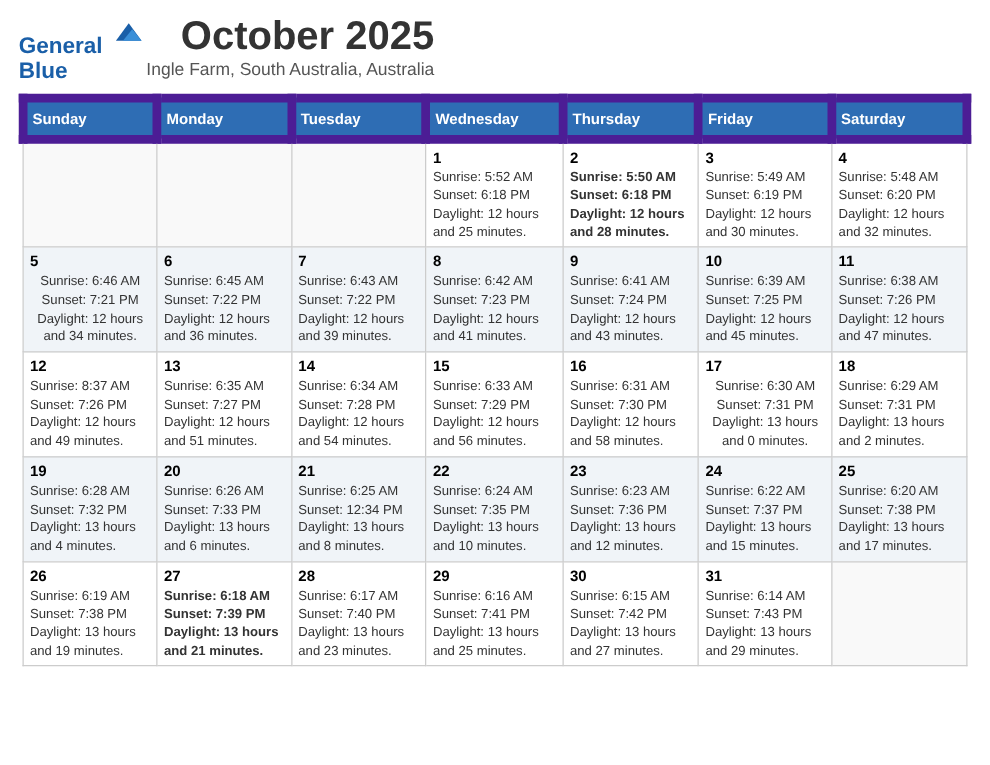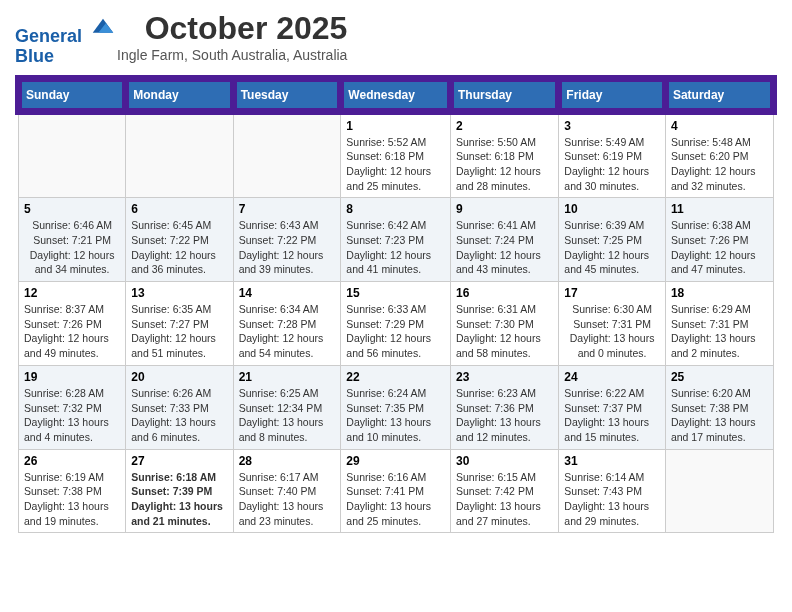--- a/index.html
+++ b/index.html
@@ -128,21 +128,21 @@
         <td class="empty-cell"></td>
         <td>
           <span class="day-num">1</span>
           <div class="day-info" style="white-space: pre-line;">Sunrise: 5:52 AM
 Sunset: 6:18 PM
 Daylight: 12 hours
 and 25 minutes.</div>
         </td>
         <td>
           <span class="day-num">2</span>
-          <div class="day-info" style="white-space: pre-line;">Sunrise: 5:50 AM
+          <div class="day-info" style="white-space: pre-line; font-weight: bold;">Sunrise: 5:50 AM
 Sunset: 6:18 PM
 Daylight: 12 hours
 and 28 minutes.</div>
         </td>
         <td>
           <span class="day-num">3</span>
           <div class="day-info" style="white-space: pre-line;">Sunrise: 5:49 AM
 Sunset: 6:19 PM
 Daylight: 12 hours
 and 30 minutes.</div>

